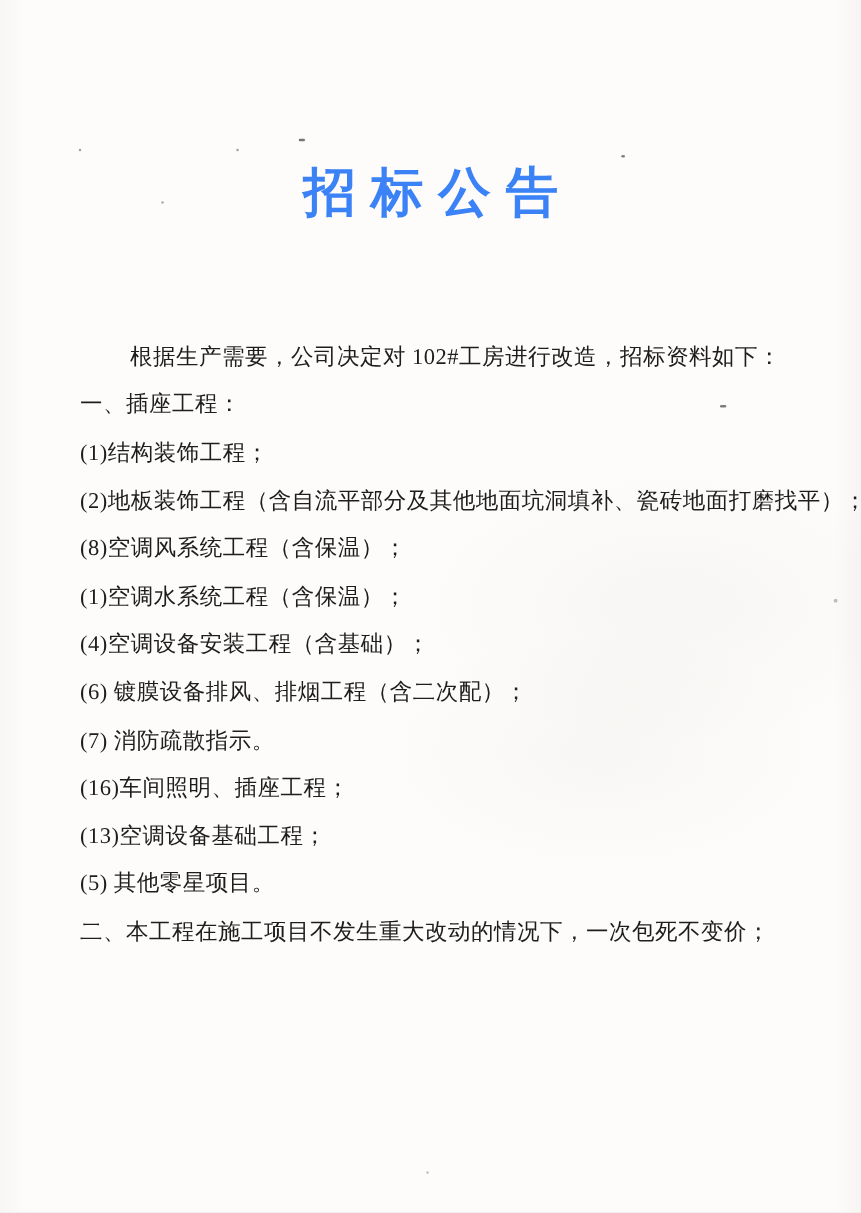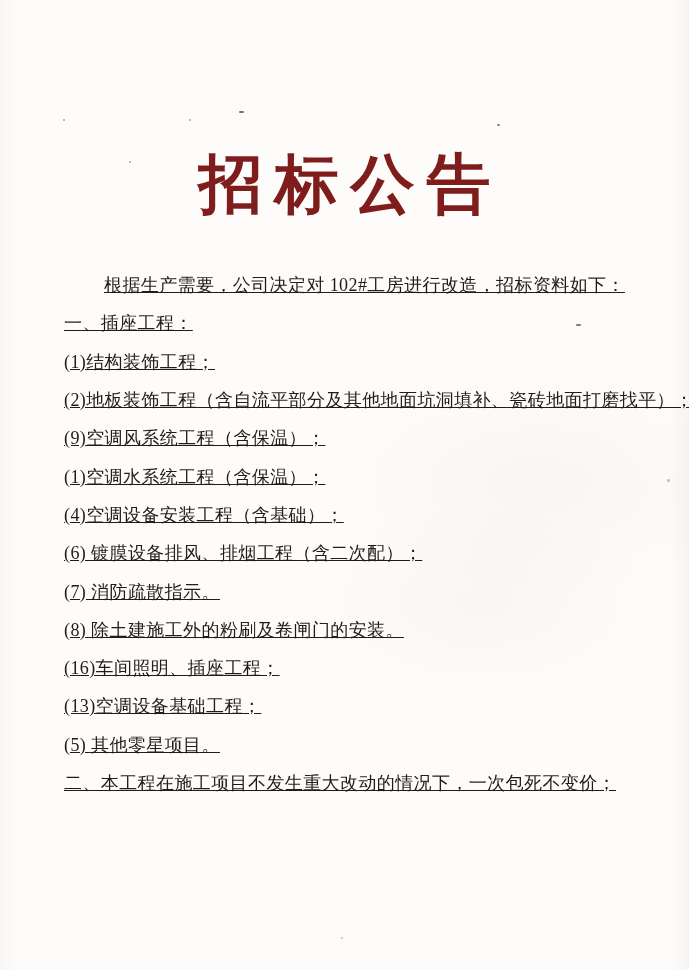--- a/index.html
+++ b/index.html
@@ -26,41 +26,40 @@
       radial-gradient(ellipse 260px 140px at 70% 62%, rgba(90,80,70,0.03), rgba(0,0,0,0) 70%),
       linear-gradient(90deg, rgba(120,110,100,0.04) 0%, rgba(0,0,0,0) 3%, rgba(0,0,0,0) 97%, rgba(120,110,100,0.05) 100%);
     pointer-events: none;
   }
   .doc-title {
     position: absolute;
     top: 98px;
     left: 0;
     width: 100%;
     text-align: center;
-    font-size: 64px;
+    font-size: 42px;
     font-weight: bold;
     letter-spacing: 12px;
     white-space: nowrap;
     text-indent: 12px; 
-    color: #7f1d1d;
+    color: #3b82f6;
   }
   .doc-body {
     position: absolute;
     top: 266px;
     left: 64px;
     right: 20px;
   }
   .line {
     height: 38.3px;
     display: flex;
     align-items: center;
     font-size: 18px;
     white-space: nowrap;
     letter-spacing: 0.4px;
-    text-decoration: underline;
   }
   .line.intro {
     padding-left: 40px; 
   }
   .speck {
     position: absolute;
     background: #4a453f;
     border-radius: 50%;
     pointer-events: none;
   }
@@ -79,26 +78,25 @@
 <div class="page">
   <div class="scan-tint"></div>
 
   <h1 class="doc-title">招标公告</h1>
 
   <div class="doc-body">
     <div class="line intro">根据生产需要，公司决定对 102#工房进行改造，招标资料如下：</div>
     <div class="line">一、插座工程：</div>
     <div class="line">(1)结构装饰工程；</div>
     <div class="line">(2)地板装饰工程（含自流平部分及其他地面坑洞填补、瓷砖地面打磨找平）；</div>
-    <div class="line">(9)空调风系统工程（含保温）；</div>
+    <div class="line">(8)空调风系统工程（含保温）；</div>
     <div class="line">(1)空调水系统工程（含保温）；</div>
     <div class="line">(4)空调设备安装工程（含基础）；</div>
     <div class="line">(6) 镀膜设备排风、排烟工程（含二次配）；</div>
     <div class="line">(7) 消防疏散指示。</div>
-    <div class="line">(8) 除土建施工外的粉刷及卷闸门的安装。</div>
     <div class="line">(16)车间照明、插座工程；</div>
     <div class="line">(13)空调设备基础工程；</div>
     <div class="line">(5) 其他零星项目。</div>
     <div class="line">二、本工程在施工项目不发生重大改动的情况下，一次包死不变价；</div>
   </div>
 
   <div class="speck s1"></div>
   <div class="speck s2"></div>
   <div class="speck s3"></div>
   <div class="speck s4"></div>

